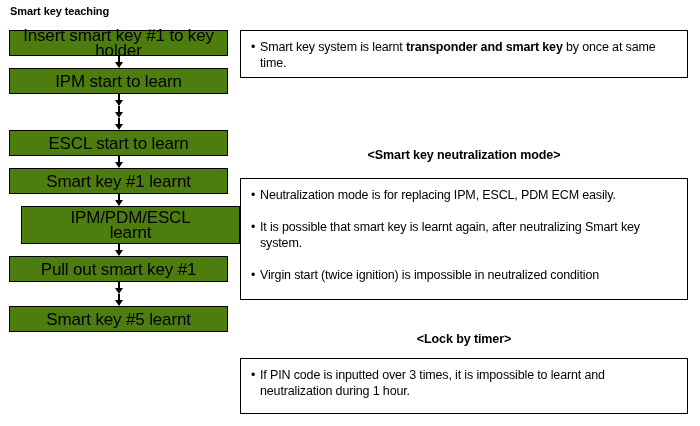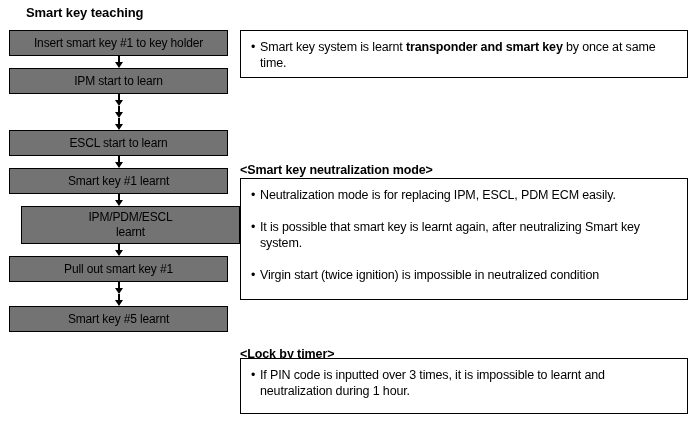--- a/index.html
+++ b/index.html
@@ -14,44 +14,43 @@
     font-family: "Liberation Sans", sans-serif;
     color: #000000;
     overflow: hidden;
   }
 
   
   #page-title {
     position: absolute;
     left: 10px;
     top: 5px;
-    font-size: 13px;
+    font-size: 11px;
     font-weight: bold;
     letter-spacing: -0.1px;
     white-space: nowrap;
-    margin-left: 16px;
   }
 
   
   #flow-column {
     position: absolute;
     left: 9px;
     top: 30px;
     width: 219px;
   }
   .flow-node {
     box-sizing: border-box;
     width: 219px;
     border: 1px solid #000000;
-    background: #737373;
+    background: #4d7c0f;
     display: flex;
     align-items: center;
     justify-content: center;
     text-align: center;
-    font-size: 12px;
+    font-size: 17px;
     line-height: 15px;
     letter-spacing: -0.15px;
     height: 26px;
   }
   .flow-node.two-line {
     height: 38px;
     margin-left: 12px;
   }
   .flow-node .node-text {
     white-space: pre-line;
@@ -86,24 +85,24 @@
   .note-panel {
     position: absolute;
     box-sizing: border-box;
     border: 1px solid #000000;
     background: #ffffff;
     padding: 8px 10px 6px 10px;
   }
   .section-heading {
     position: absolute;
     width: 448px;
+    text-align: center;
     font-size: 12.5px;
     font-weight: bold;
     letter-spacing: -0.1px;
-    margin-top: 15px;
   }
   .bullet-row {
     display: flex;
     align-items: flex-start;
     font-size: 12.5px;
     line-height: 16px;
     letter-spacing: -0.15px;
   }
   .bullet-row + .bullet-row {
     margin-top: 16px;

